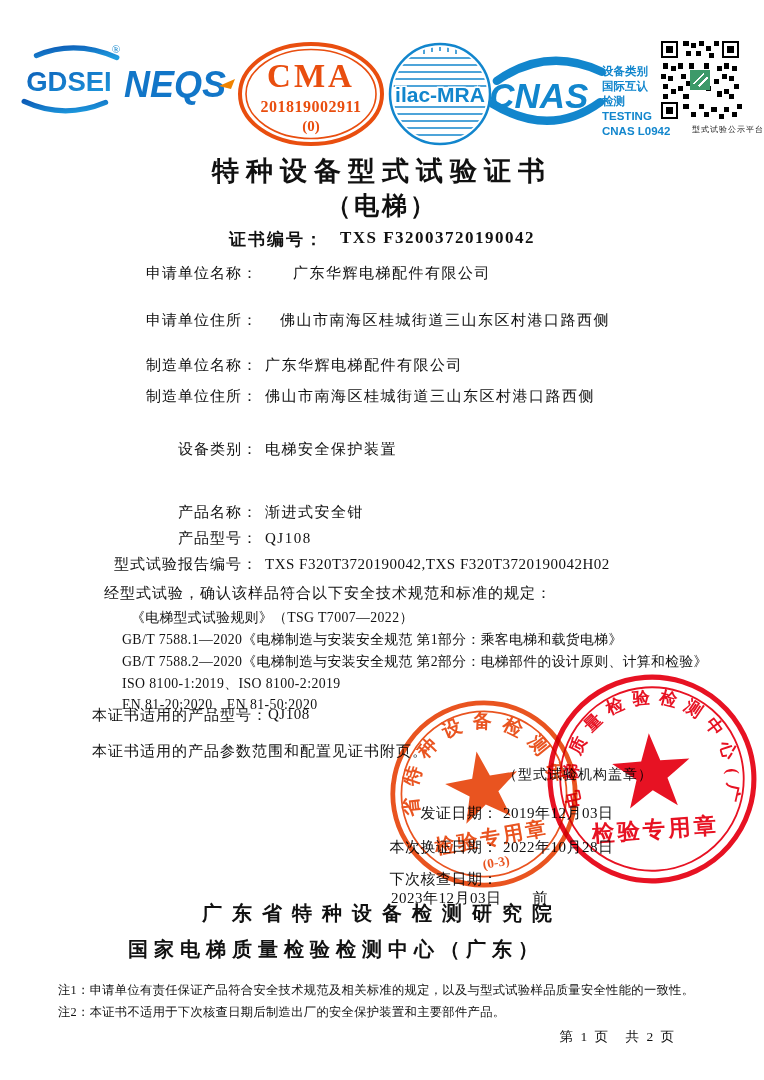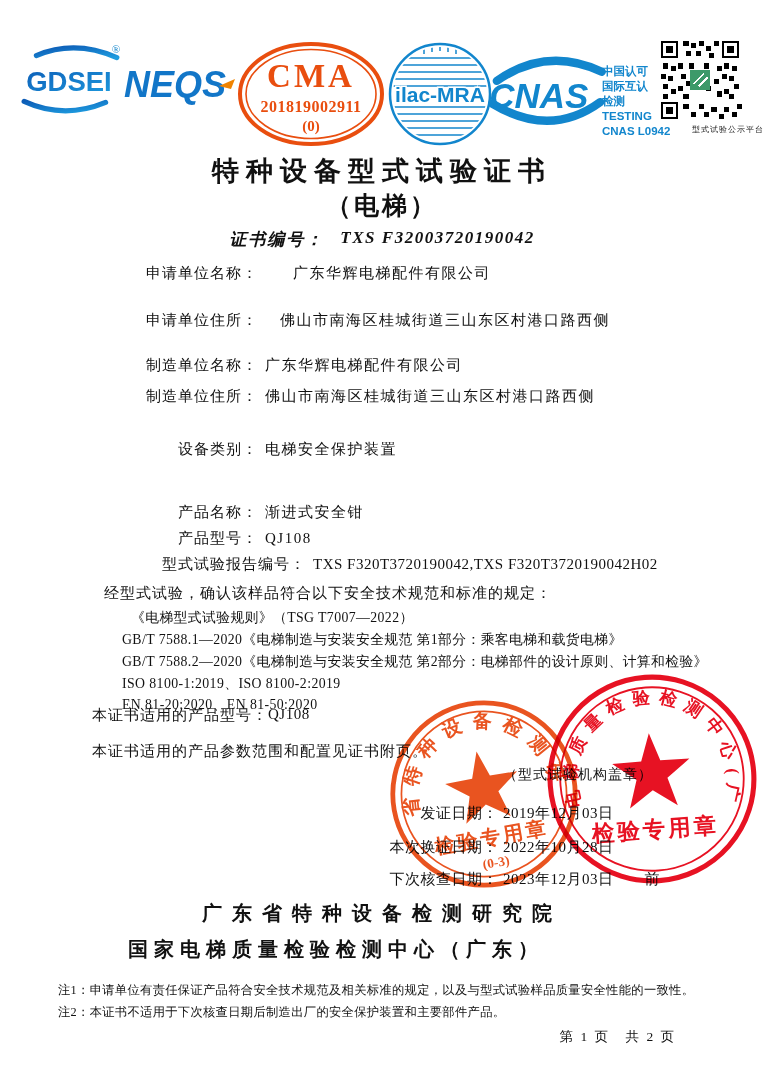--- a/index.html
+++ b/index.html
@@ -95,21 +95,21 @@
     <text x="54" y="64" text-anchor="middle" font-size="21" font-weight="900" fill="#1286cd" stroke="#ffffff" stroke-width="3" paint-order="stroke" font-family="Liberation Sans, DejaVu Sans, sans-serif">ilac-MRA</text>
   </svg>
 
   <svg class="abs" style="left:486px;top:55px;" width="122" height="76" viewBox="0 0 160 100">
     <path d="M 14 34 Q 80 -12 152 22" stroke="#1286cd" stroke-width="11" fill="none" stroke-linecap="round"></path>
     <path d="M 8 64 Q 84 110 150 62" stroke="#1286cd" stroke-width="11" fill="none" stroke-linecap="round"></path>
     <text x="4" y="70" font-size="46" font-weight="900" font-style="italic" fill="#1286cd" font-family="Liberation Sans, DejaVu Sans, sans-serif">CNAS</text>
   </svg>
 
   <div class="abs cnas-txt" style="left:602px;top:64px;">
-    <div>中国认可</div>
+    <div>设备类别</div>
     <div>国际互认</div>
     <div>检测</div>
     <div>TESTING</div>
     <div>CNAS L0942</div>
   </div>
 
   <svg class="abs" style="left:658px;top:38px;" width="84" height="84" viewBox="0 0 33 33" shape-rendering="crispEdges">
     <rect x="0" y="0" width="33" height="33" fill="#fff"></rect>
     <g fill="#000">
       <rect x="1" y="1" width="7" height="7"></rect>
@@ -165,21 +165,21 @@
       <rect x="19" y="19" width="2" height="2"></rect>
     </g>
     <rect x="12.5" y="12.5" width="8" height="8" fill="#3d9a6a"></rect>
     <path d="M 14 18 L 18 14 M 16 19 L 19.5 15.5" stroke="#fff" stroke-width="0.8" fill="none"></path>
   </svg>
   <div class="abs qr-caption" style="left:654px;top:124px;margin-left:28px;">型式试验公示平台</div>
 
   <div class="abs title-main" style="top:153px;">特种设备型式试验证书</div>
   <div class="abs title-sub" style="top:189px;">（电梯）</div>
 
-  <div class="abs cert-line" style="top:228px;font-style:italic;">
+  <div class="abs cert-line" style="top:228px;">
     <span class="clbl">证书编号：</span>
     <span class="cval">TXS F32003720190042</span>
   </div>
 
   <div class="abs frow" style="top:264px;gap:28px;">
     <span class="lbl">申请单位名称：</span>
     <span class="val">广东华辉电梯配件有限公司</span>
   </div>
   <div class="abs frow" style="top:311px;gap:15px;">
     <span class="lbl">申请单位住所：</span>
@@ -198,21 +198,21 @@
     <span class="val">电梯安全保护装置</span>
   </div>
   <div class="abs frow" style="top:503px;">
     <span class="lbl">产品名称：</span>
     <span class="val">渐进式安全钳</span>
   </div>
   <div class="abs frow" style="top:529px;">
     <span class="lbl">产品型号：</span>
     <span class="val">QJ108</span>
   </div>
-  <div class="abs frow" style="top:555px;padding-left:48px;">
+  <div class="abs frow" style="top:555px;">
     <span class="lbl">型式试验报告编号：</span>
     <span class="val" style="letter-spacing:0.5px">TXS F320T3720190042,TXS F320T3720190042H02</span>
   </div>
 
   <div class="abs lead" style="left:104px;top:584px;">经型式试验，确认该样品符合以下安全技术规范和标准的规定：</div>
   <div class="abs std" style="left:131px;top:609px;">《电梯型式试验规则》（TSG T7007—2022）</div>
   <div class="abs std" style="left:122px;top:631px;">GB/T 7588.1—2020《电梯制造与安装安全规范 第1部分：乘客电梯和载货电梯》</div>
   <div class="abs std" style="left:122px;top:653px;">GB/T 7588.2—2020《电梯制造与安装安全规范 第2部分：电梯部件的设计原则、计算和检验》</div>
   <div class="abs std" style="left:122px;top:675px;">ISO 8100-1:2019、ISO 8100-2:2019</div>
   <div class="abs std" style="left:122px;top:696px;">EN 81-20:2020、EN 81-50:2020</div>
@@ -225,21 +225,21 @@
 
   <div class="abs stamp-note" style="left:503px;top:766px;">（型式试验机构盖章）</div>
   <div class="abs drow" style="left:386px;top:804px;">
     <span class="dlbl">发证日期：</span>
     <span class="dval">2019年12月03日</span>
   </div>
   <div class="abs drow" style="left:386px;top:838px;">
     <span class="dlbl">本次换证日期：</span>
     <span class="dval">2022年10月28日</span>
   </div>
-  <div class="abs drow" style="left:386px;top:870px;">
+  <div class="abs drow" style="left:386px;top:870px;flex-direction:column;">
     <span class="dlbl">下次核查日期：</span>
     <span class="dval">2023年12月03日　　前</span>
   </div>
 
   <svg class="abs seal" style="left:388px;top:698px;transform:rotate(-10deg);" width="192" height="192" viewBox="0 0 200 200">
     <circle cx="100" cy="100" r="95" fill="none" stroke-width="5" stroke="#e8470f"></circle>
     <circle cx="100" cy="100" r="86" fill="none" stroke-width="1.8" stroke="#e8470f"></circle>
     <path id="lsA" d="M 34 124 A 70 70 0 1 1 166 124" fill="none"></path>
     <text font-size="20" font-weight="bold" letter-spacing="10" text-anchor="middle" fill="#e8470f">
       <textPath href="#lsA" startOffset="50%">广东省特种设备检测研究院</textPath>

